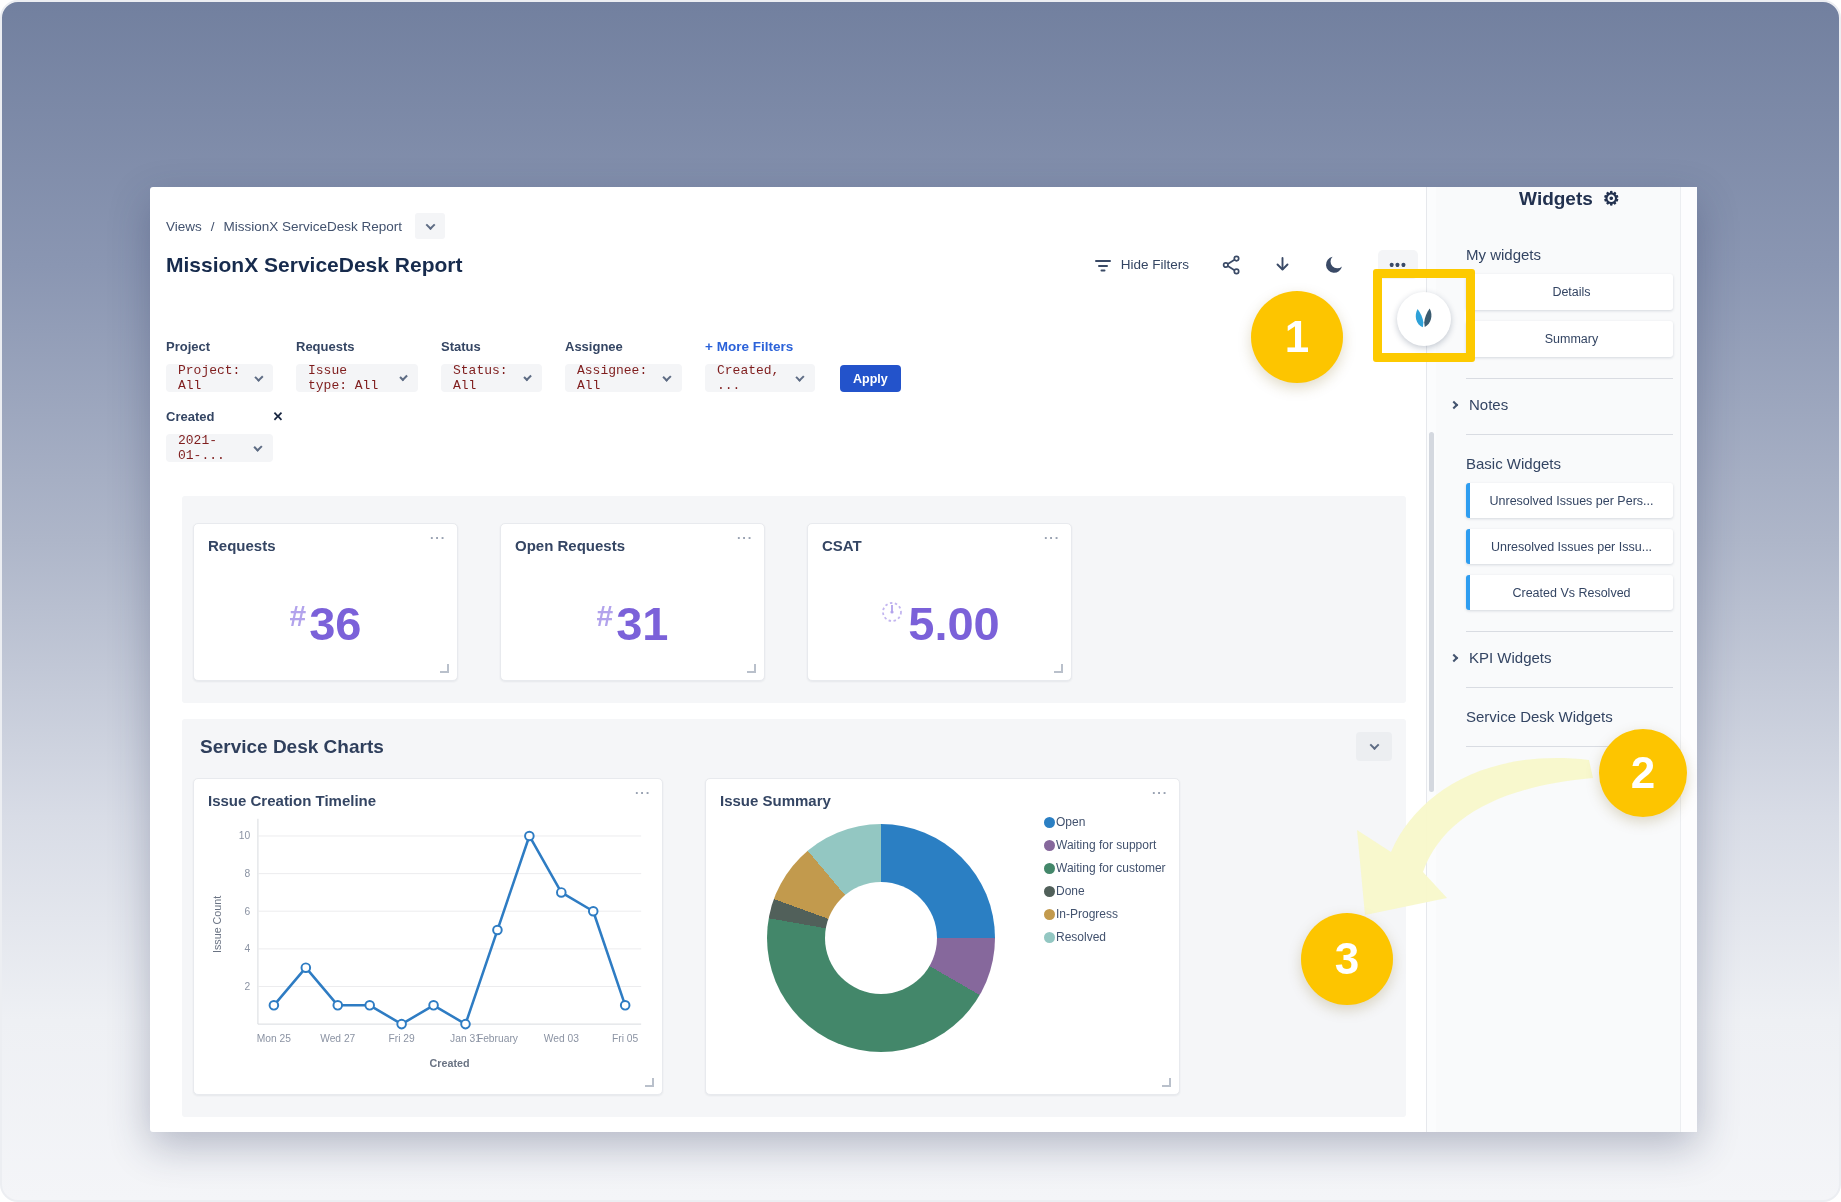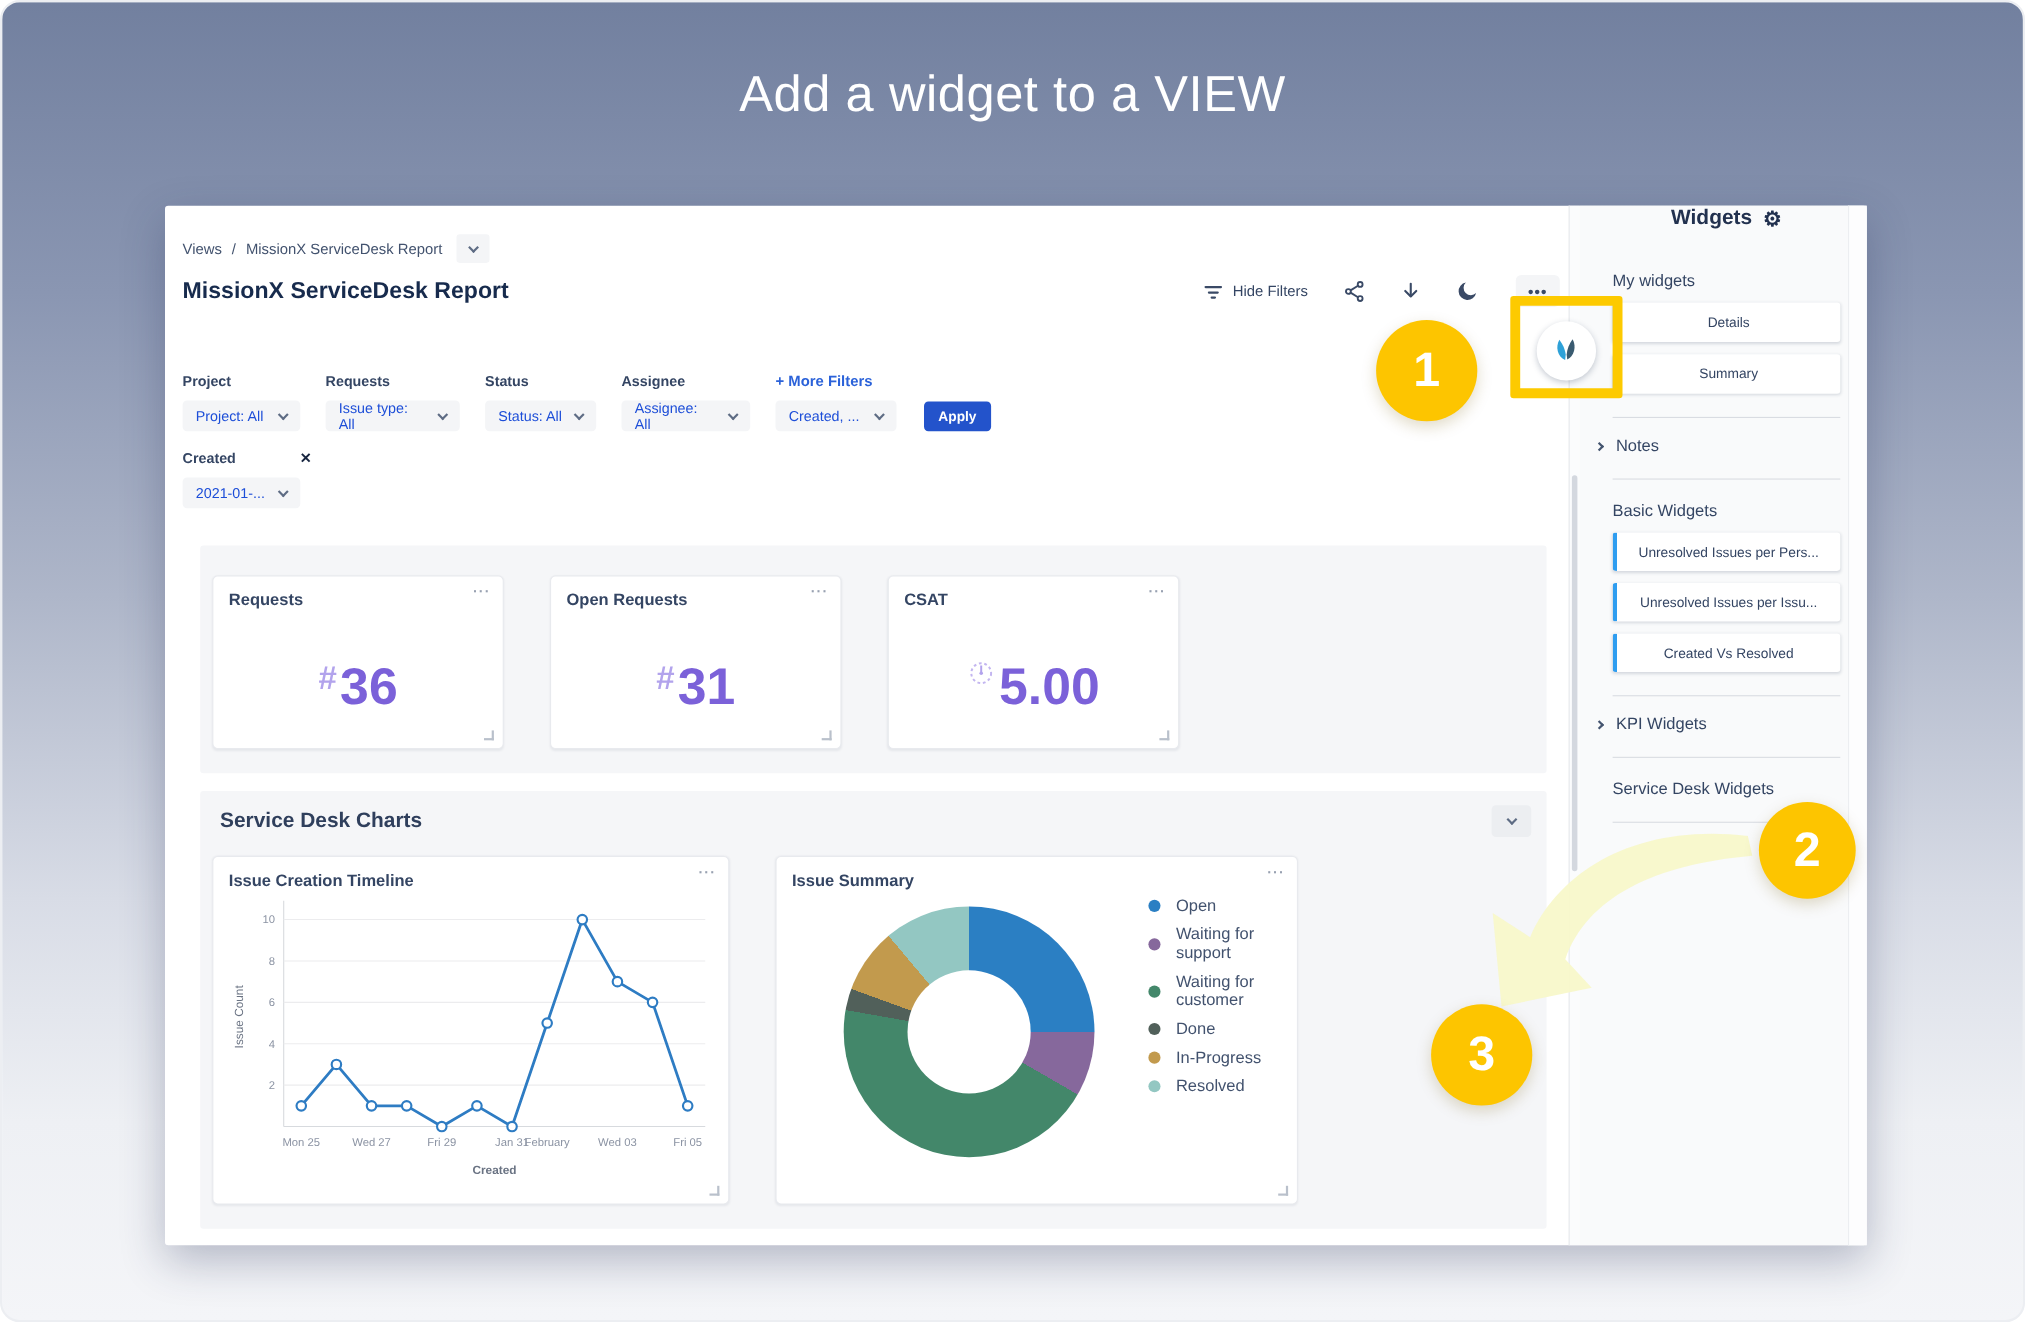--- a/index.html
+++ b/index.html
@@ -32,21 +32,21 @@
   .ctrl-icon { display:flex; align-items:center; justify-content:center; cursor:pointer; }
   .more-box { width:40px; height:29px; background:#f4f5f7; border-radius:5px; font-weight:700; color:#3a4a66; letter-spacing:1px; font-size:14px; display:flex; align-items:center; justify-content:center; cursor:pointer; }
   
   .chev { width:7px; height:7px; border-right:2px solid #5e6c84; border-bottom:2px solid #5e6c84; transform:rotate(45deg) translate(-1px,-1px); display:inline-block; }
   .chev-r { width:6px; height:6px; border-right:2px solid #44546f; border-bottom:2px solid #44546f; transform:rotate(-45deg); display:inline-block; }
   
   .filters { margin-top:60px; display:flex; align-items:flex-end; gap:23px; }
   .fgroup { display:flex; flex-direction:column; gap:10px; }
   .flabel { font-size:13px; font-weight:700; color:#344563; }
   .flink { font-size:13.5px; font-weight:700; color:#2b62d9; cursor:pointer; }
-  .pill { height:28px; background:#f4f5f7; border-radius:4px; display:flex; align-items:center; justify-content:space-between; gap:12px; padding:0 12px; font-size:13px; color:#1d4ed8; cursor:pointer; }
+  .pill { height:28px; background:#f4f5f7; border-radius:4px; display:flex; align-items:center; justify-content:space-between; gap:12px; padding:0 12px; font-size:13px; color:#7f1d1d; cursor:pointer;font-family:Liberation Mono, monospace; }
   .apply-btn { height:27px; padding:0 13px; background:#2353cb; color:#fff; font-size:12.5px; font-weight:700; border:none; border-radius:4px; cursor:pointer; margin-left:2px; }
   .created-row { margin-top:17px; }
   .created-head { display:flex; align-items:center; gap:58px; }
   .x-icon { font-size:13px; color:#16243f; font-weight:700; cursor:pointer; }
   
   .panel { margin:34px 20px 0 16px; background:#f5f6f8; border-radius:3px; padding:10px 12px 22px 11px; }
   .panel.charts { margin-top:16px; }
   .panel-head { display:flex; align-items:center; justify-content:space-between; padding:3px 2px 0 7px; }
   .panel-head h2 { font-size:19px; font-weight:700; color:#2f3f5c; }
   .panel-collapse { width:36px; height:29px; background:#eceef1; border-radius:4px; display:flex; align-items:center; justify-content:center; cursor:pointer; }
@@ -62,21 +62,21 @@
   .kpi-num { font-size:47px; font-weight:700; color:#7b61d9; }
   .gauge-icon { transform:translateY(-16px); }
   
   .chart-card-line { width:470px; height:317px; padding:13px 14px; }
   .chart-card-donut { width:475px; height:317px; padding:13px 14px; }
   .donut {
     position:absolute; left:61px; top:45px; width:228px; height:228px; border-radius:50%;
   }
   .donut::after { content:""; position:absolute; left:58px; top:58px; width:112px; height:112px; background:#fff; border-radius:50%; }
   .legend { position:absolute; left:338px; top:36px; display:flex; flex-direction:column; gap:9px; }
-  .legend-item { display:flex; align-items:center; gap:14px; font-size:15px; color:#42526e; }
+  .legend-item { display:flex; align-items:center; gap:1px; font-size:12px; color:#42526e; }
   .legend-dot { width:11px; height:11px; border-radius:50%; flex:none; }
   
   .vscroll { width:10px; background:#fbfcfd; border-left:1px solid #e6e8ec; position:relative; }
   .vscroll-thumb { position:absolute; left:2px; top:245px; width:5px; height:360px; background:#d4d8df; border-radius:3px; cursor:grab; }
   
   .sidebar { flex:1; background:#f9fafb; position:relative; }
   .sb-scroll-right { position:absolute; right:0; top:0; width:17px; height:100%; background:#fdfdfe; border-left:1px solid #eceef1; }
   .sb-inner { margin:0 24px 0 30px; position:relative; }
   .sb-title { text-align:center; font-size:19px; font-weight:700; color:#22314f; display:flex; justify-content:center; align-items:center; gap:10px; }
   .gear { font-size:19px; color:#22314f; cursor:pointer; }
@@ -105,21 +105,20 @@
   .hl-box { position:absolute; left:1371px; top:267px; width:102px; height:93px; border:9px solid #fdca00; border-radius:3px; z-index:32; }
   .logo-circle { position:absolute; left:1395px; top:290px; width:54px; height:54px; background:#fff; border-radius:50%;
     box-shadow:0 2px 6px rgba(23,43,77,.25); z-index:33; display:flex; align-items:center; justify-content:center; cursor:pointer; }
   .arrow-svg { position:absolute; left:1335px; top:738px; z-index:25; }
   svg text { font-family:"Liberation Sans", sans-serif; }
 </style>
 </head>
 <body>
 
 <div class="stage">
-  <div class="page-title">Add a widget to a VIEW</div>
 
   <div class="dashboard">
 
     <div class="main">
 
       <div class="breadcrumb">
         <span>Views</span>
         <span>/</span>
         <span>MissionX ServiceDesk Report</span>
         <span class="crumb-btn">

